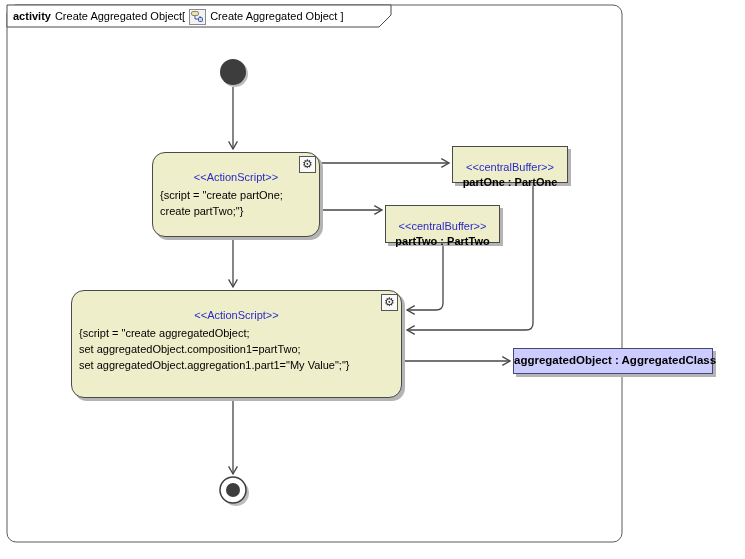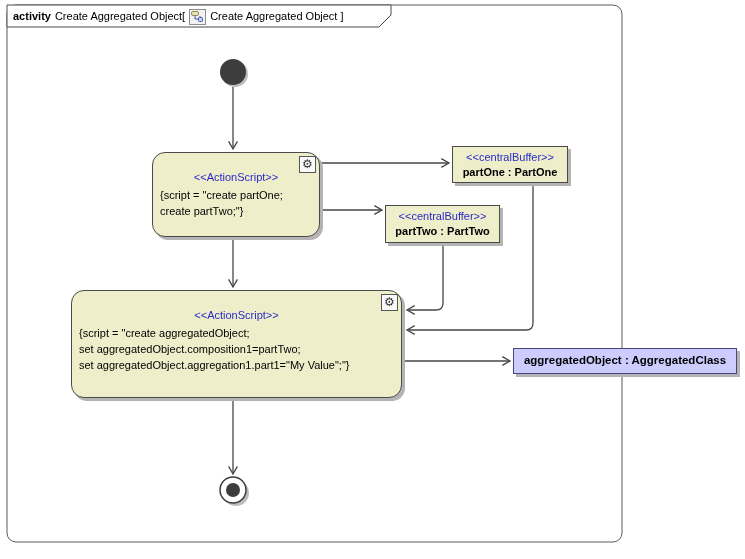--- a/index.html
+++ b/index.html
@@ -39,21 +39,21 @@
   .stereo{display:block;text-align:center;color:var(--stereo-color);line-height:16px;margin-top:16px;}
   .node-name{display:block;text-align:center;font-weight:bold;line-height:16px;}
   .script{margin-top:2px;padding:0 7px;}
   .script span{display:block;line-height:16px;white-space:nowrap;}
   .gear{
     position:absolute;top:3px;right:3px;width:15px;height:15px;
     border:1px solid #555;background:#FAFAFA;color:#333;
     font-size:12px;line-height:14px;text-align:center;
     font-family:"DejaVu Sans",sans-serif;
   }
-  .buffer .stereo{margin-top:2px;}
+  .buffer .stereo{margin-top:12px;}
   .buffer .node-name{line-height:15px;}
 
   .object-node{
     position:absolute;background:var(--object-fill);
     border:1px solid var(--object-border);
     box-shadow:3px 3px 0 var(--shadow);
     box-sizing:border-box;text-align:center;font-weight:bold;
     line-height:23px;font-size:11.5px;white-space:nowrap;
   }
 </style>
@@ -123,15 +123,15 @@
 <div class="node action" style="left:71px;top:290px;width:331px;height:108px;">
   <span class="stereo">&lt;&lt;ActionScript&gt;&gt;</span>
   <div class="script">
     <span>{script = "create aggregatedObject;</span>
     <span>set aggregatedObject.composition1=partTwo;</span>
     <span>set aggregatedObject.aggregation1.part1="My Value";"}</span>
   </div>
   <span class="gear">⚙</span>
 </div>
 
-<div class="object-node" style="left:513px;top:348px;width:224px;height:26px;">
+<div class="object-node" style="left:513px;top:348px;width:200px;height:26px;">
   <span>aggregatedObject : AggregatedClass</span>
 </div>
 
 </body></html>

